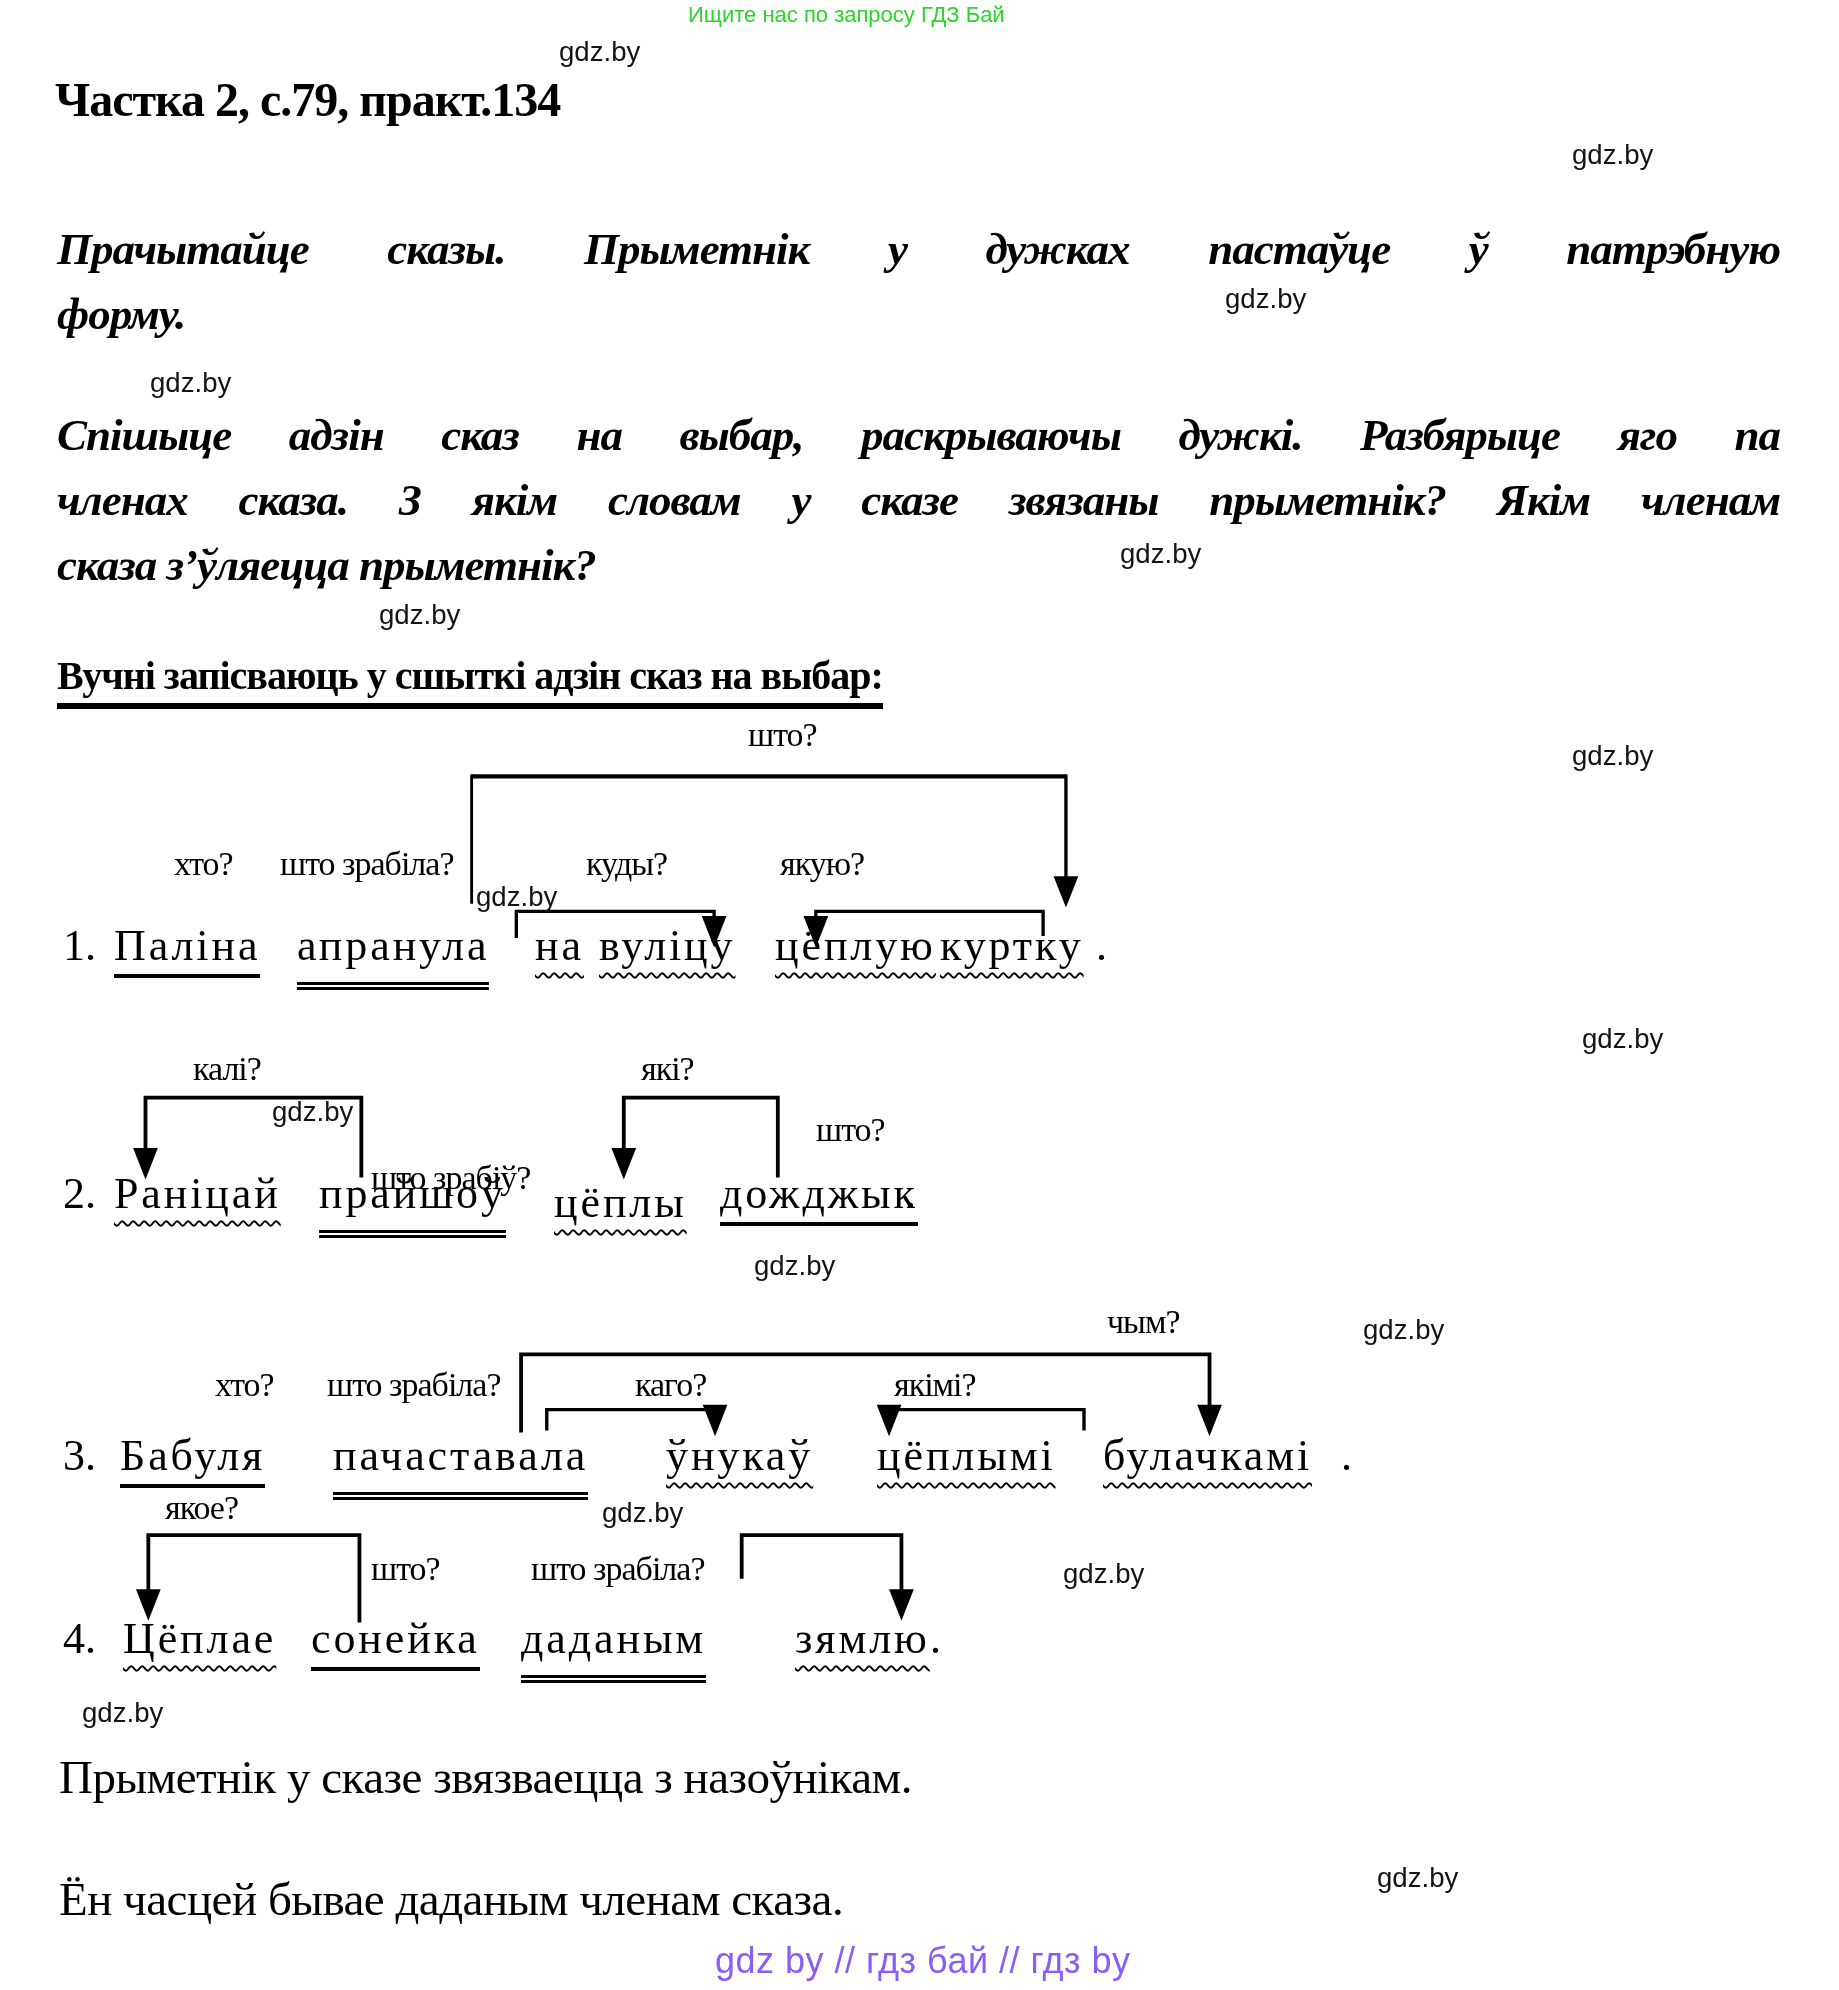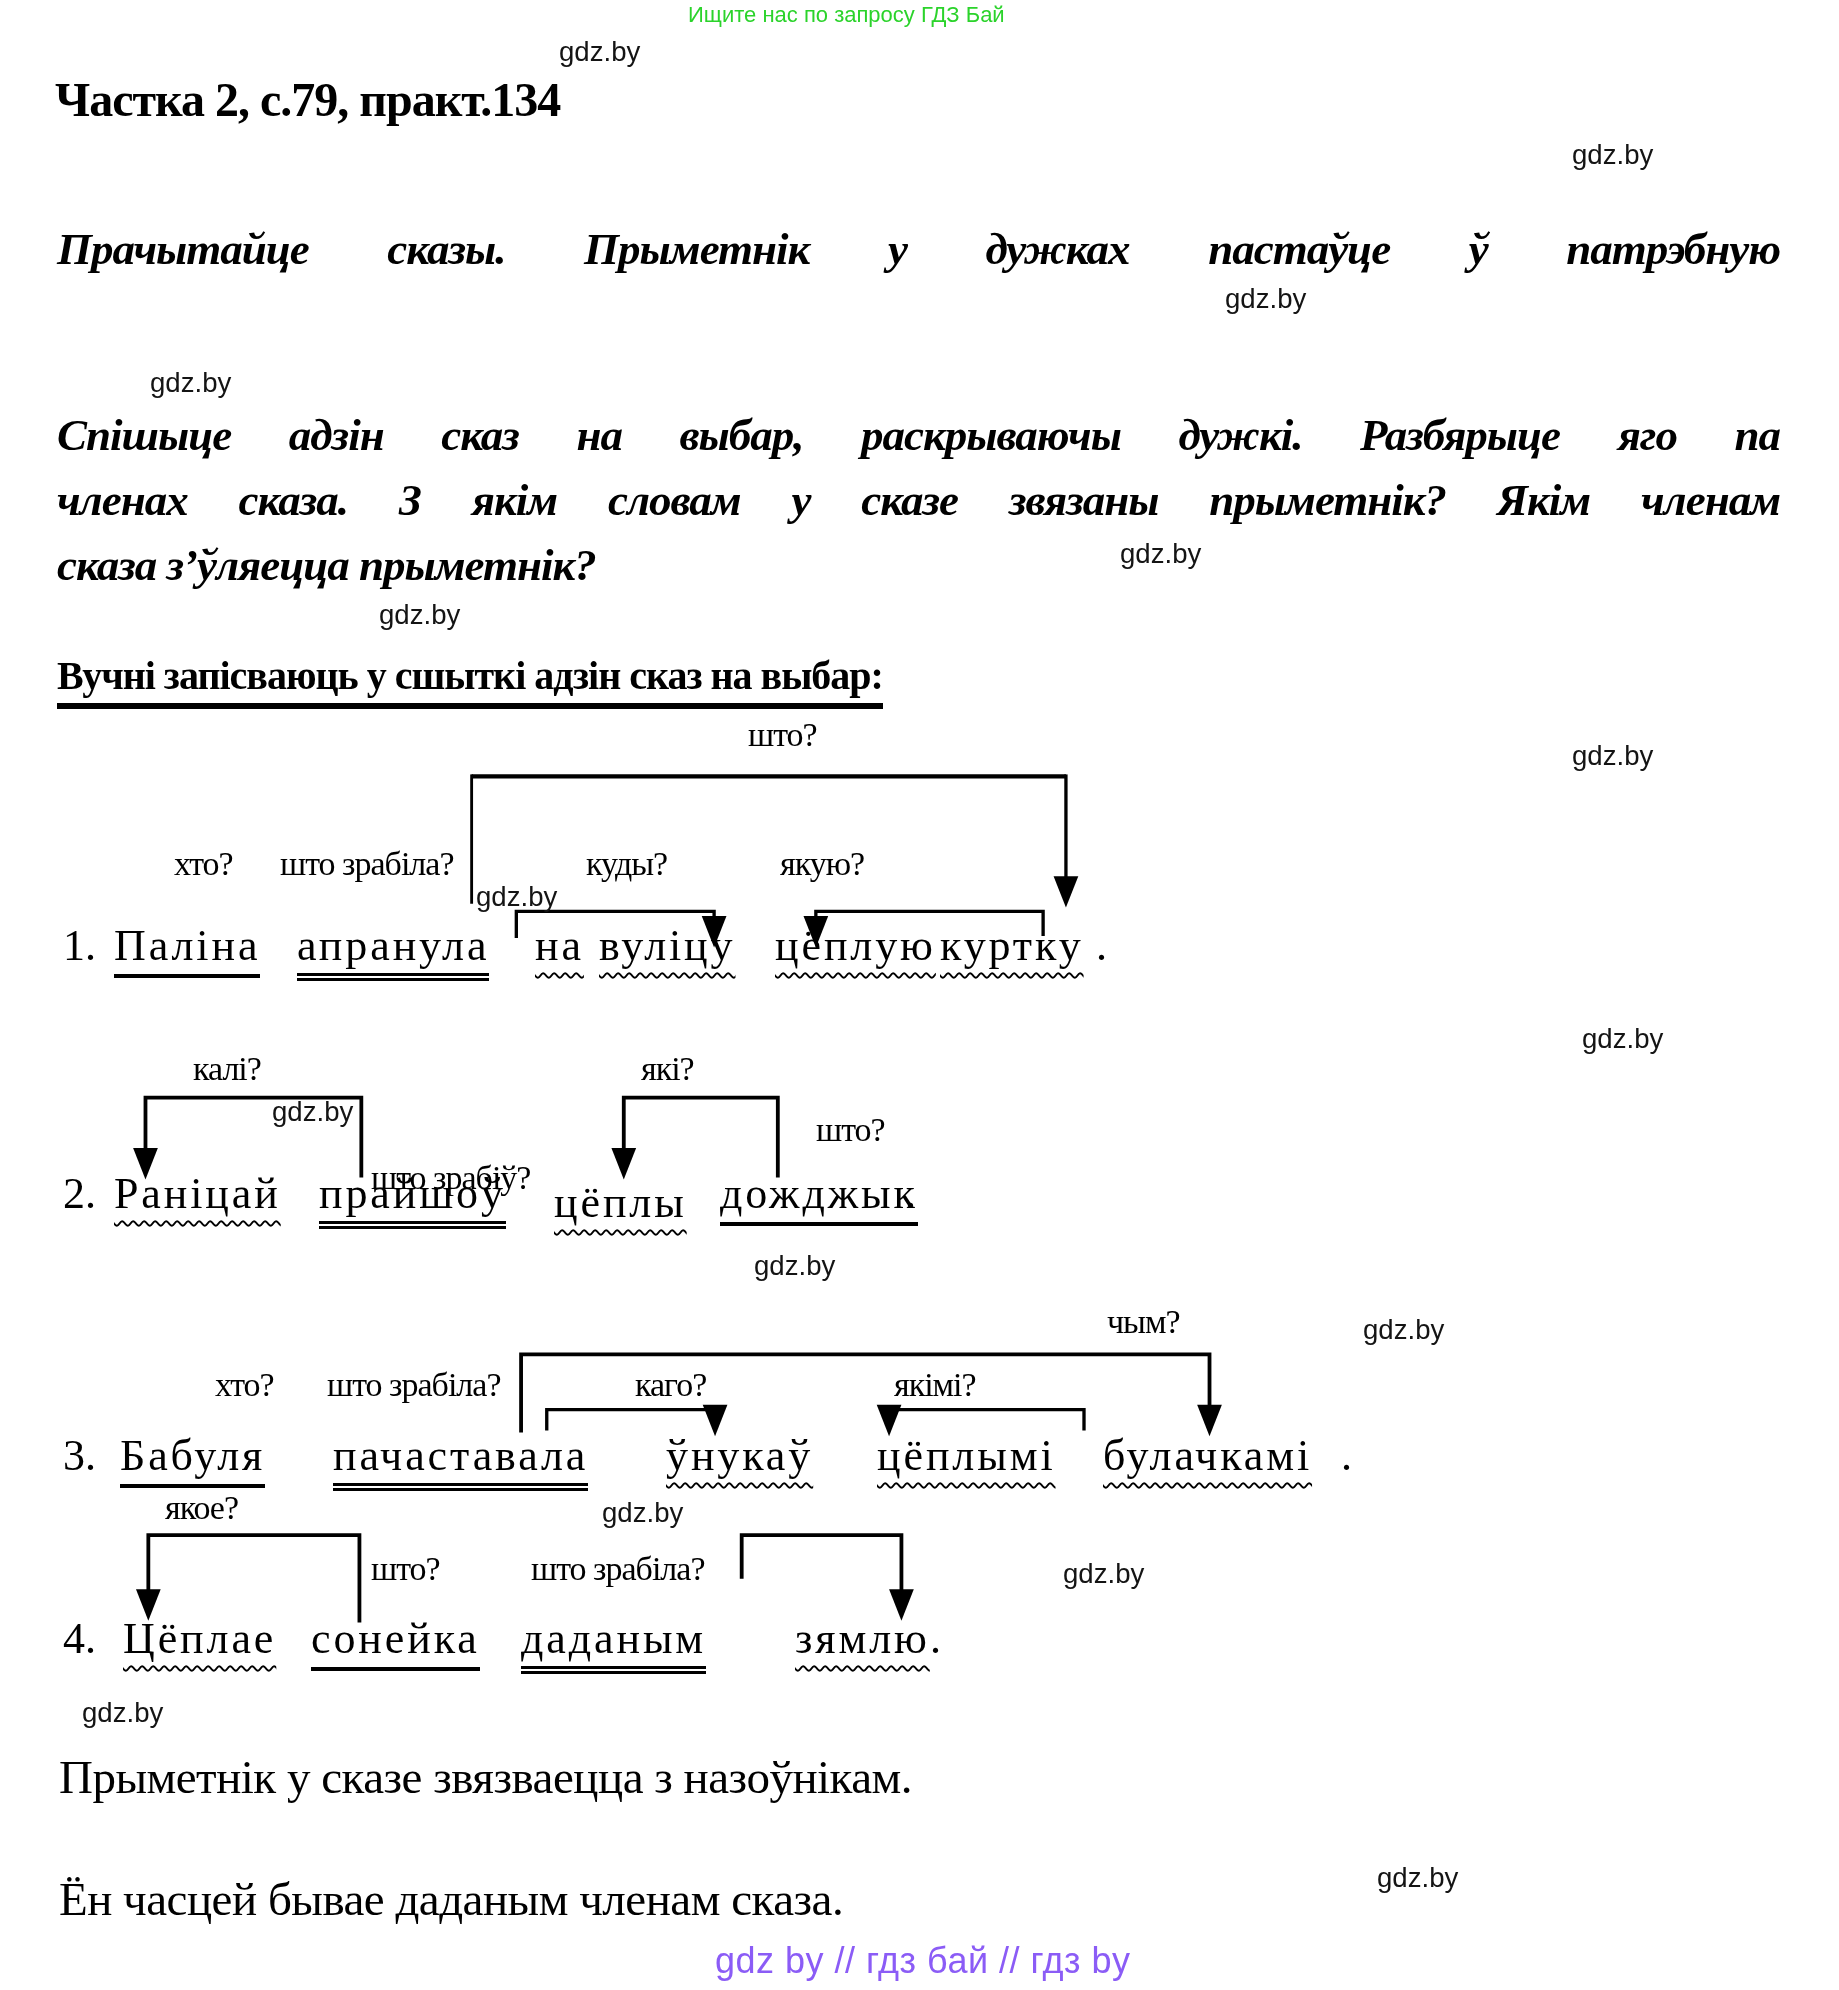--- a/index.html
+++ b/index.html
@@ -20,21 +20,21 @@
   .ipara { font-style:italic; font-weight:bold; font-size:45px; line-height:65px;
            letter-spacing:-1px; width:1723px; }
   .jline { text-align:justify; text-align-last:justify; }
   .lline { text-align:left; text-align-last:left; }
   .heading { font-size:40px; font-weight:bold; letter-spacing:-1px;
              border-bottom:6.7px solid #000; padding-bottom:4px; white-space:nowrap; }
   .qlabel { position:absolute; font-size:34px; letter-spacing:-1px; white-space:nowrap; }
   .word { position:absolute; font-size:44px; letter-spacing:2.9px; line-height:1; white-space:nowrap; }
   .num  { position:absolute; font-size:44px; line-height:1; }
   .u-solid  { border-bottom:4.8px solid #000; padding-bottom:5.7px; }
-  .u-double { border-bottom:8.6px double #000; padding-bottom:5px; }
+  .u-double { border-bottom:8.6px double #000; padding-bottom:14px; }
   .u-wavy   { text-decoration:underline; text-decoration-style:wavy;
               text-decoration-thickness:2.4px; text-underline-offset:12.4px; }
   .note { position:absolute; font-size:47px; letter-spacing:-0.5px; white-space:nowrap; }
   .footer {
     position:absolute; font-family:"Liberation Sans","DejaVu Sans",sans-serif;
     font-size:36px; letter-spacing:0.5px; white-space:nowrap;
   }
   svg.arrows { position:absolute; left:0; top:0; pointer-events:none; }
   svg.arrows path { stroke:#000; fill:none; }
   svg.arrows polygon { fill:#000; stroke:none; }
@@ -43,20 +43,21 @@
 <body>
 
 <div id="page">
 
   <div class="abs banner" style="left: 688px; top: 1.9px; color: rgb(43, 211, 43);">Ищите нас по запросу ГДЗ Бай</div>
 
   <div class="abs title" style="left:55px; top:72px;">Частка 2, с.79, практ.134</div>
 
   <div class="abs ipara" style="left:57px; top:217px;">
     <div class="jline">Прачытайце сказы. Прыметнік у дужках пастаўце ў патрэбную</div>
+    <div class="lline">форму.</div>
   </div>
 
   <div class="abs ipara" style="left:57px; top:403px;">
     <div class="jline">Спішыце адзін сказ на выбар, раскрываючы дужкі. Разбярыце яго па</div>
     <div class="jline">членах сказа. З якім словам у сказе звязаны прыметнік? Якім членам</div>
     <div class="lline">сказа з’ўляецца прыметнік?</div>
   </div>
 
   <div class="abs heading" style="left:57px; top:652px;">Вучні запісваюць у сшыткі адзін сказ на выбар:</div>
 

